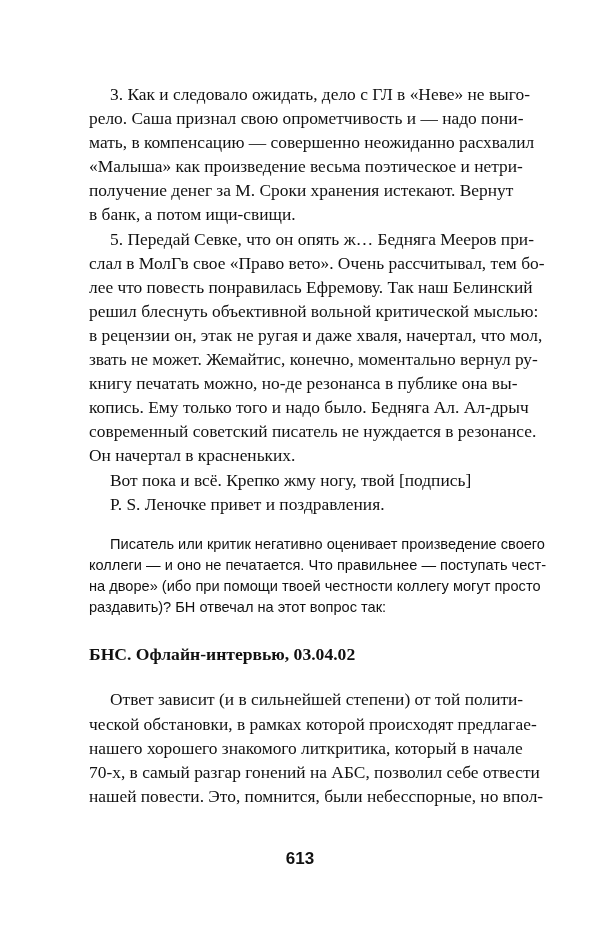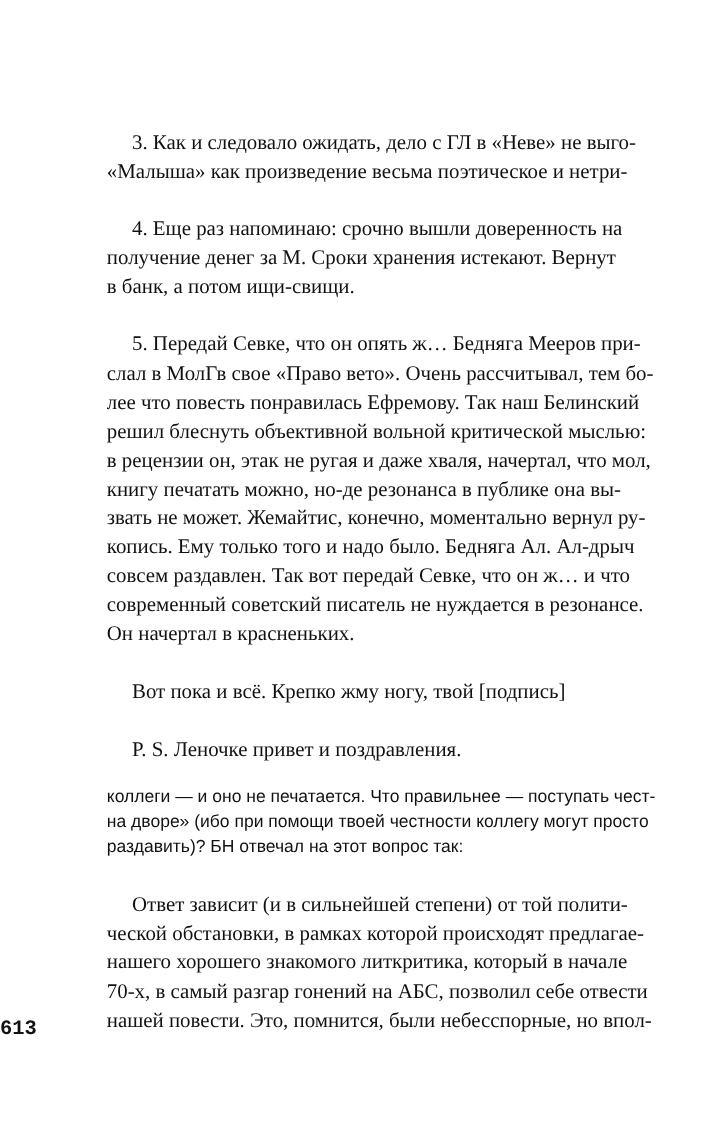--- a/index.html
+++ b/index.html
@@ -31,21 +31,20 @@
       white-space: nowrap;
       text-align: justify;
       text-align-last: justify;
       height: 24.1px;
     }
     .line.last {
       text-align-last: left;
     }
     .line.indent {
       padding-left: 21px;
-      margin-top: 24px;
     }
     .sans-block {
       font-family: "Liberation Sans", sans-serif;
       font-size: 14.6px;
       line-height: 21.2px;
       margin-top: 18px;
     }
     .sans-block .line {
       height: 21.2px;
     }
@@ -58,58 +57,60 @@
       height: 24px;
     }
     .serif-block.second {
       margin-top: 21px;
     }
     .page-number {
       position: absolute;
       left: 0;
       width: 600px;
       top: 849px;
-      text-align: left;
-      font-family: Liberation Mono, monospace;
+      text-align: center;
+      font-family: Liberation Sans, sans-serif;
       font-weight: bold;
       font-size: 17px;
     }
   </style>
 </head>
 <body>
 
 <div class="page">
 
   <div class="serif-block" id="letter-block">
       <span class="line indent">3. Как и следовало ожидать, дело с ГЛ в «Неве» не выго-</span>
+      <span class="line">рело. Саша признал свою опрометчивость и — надо пони-</span>
+      <span class="line">мать, в компенсацию — совершенно неожиданно расхвалил</span>
       <span class="line">«Малыша» как произведение весьма поэтическое и нетри-</span>
-      <span class="line indent">4. Еще раз напоминаю: срочно вышли доверенность на</span>
       <span class="line">получение денег за М. Сроки хранения истекают. Вернут</span>
       <span class="line last">в банк, а потом ищи-свищи.</span>
       <span class="line indent">5. Передай Севке, что он опять ж… Бедняга Мееров при-</span>
       <span class="line">слал в МолГв свое «Право вето». Очень рассчитывал, тем бо-</span>
       <span class="line">лее что повесть понравилась Ефремову. Так наш Белинский</span>
       <span class="line">решил блеснуть объективной вольной критической мыслью:</span>
       <span class="line">в рецензии он, этак не ругая и даже хваля, начертал, что мол,</span>
+      <span class="line">звать не может. Жемайтис, конечно, моментально вернул ру-</span>
       <span class="line">книгу печатать можно, но-де резонанса в публике она вы-</span>
-      <span class="line">звать не может. Жемайтис, конечно, моментально вернул ру-</span>
       <span class="line">копись. Ему только того и надо было. Бедняга Ал. Ал-дрыч</span>
-      <span class="line">совсем раздавлен. Так вот передай Севке, что он ж… и что</span>
       <span class="line">современный советский писатель не нуждается в резонансе.</span>
       <span class="line last">Он начертал в красненьких.</span>
       <span class="line indent last">Вот пока и всё. Крепко жму ногу, твой [подпись]</span>
       <span class="line indent last">P. S. Леночке привет и поздравления.</span>
     </div>
 
   <div class="sans-block" id="commentary-block">
+      <span class="line indent">Писатель или критик негативно оценивает произведение своего</span>
       <span class="line">коллеги — и оно не печатается. Что правильнее — поступать чест-</span>
       <span class="line">на дворе» (ибо при помощи твоей честности коллегу могут просто</span>
       <span class="line last">раздавить)? БН отвечал на этот вопрос так:</span>
     </div>
 
+  <div class="heading">БНС. Офлайн-интервью, 03.04.02</div>
 
   <div class="serif-block second" id="interview-block">
       <span class="line indent">Ответ зависит (и в сильнейшей степени) от той полити-</span>
       <span class="line">ческой обстановки, в рамках которой происходят предлагае-</span>
       <span class="line">нашего хорошего знакомого литкритика, который в начале</span>
       <span class="line">70-х, в самый разгар гонений на АБС, позволил себе отвести</span>
       <span class="line">нашей повести. Это, помнится, были небесспорные, но впол-</span>
     </div>
 
 </div>

